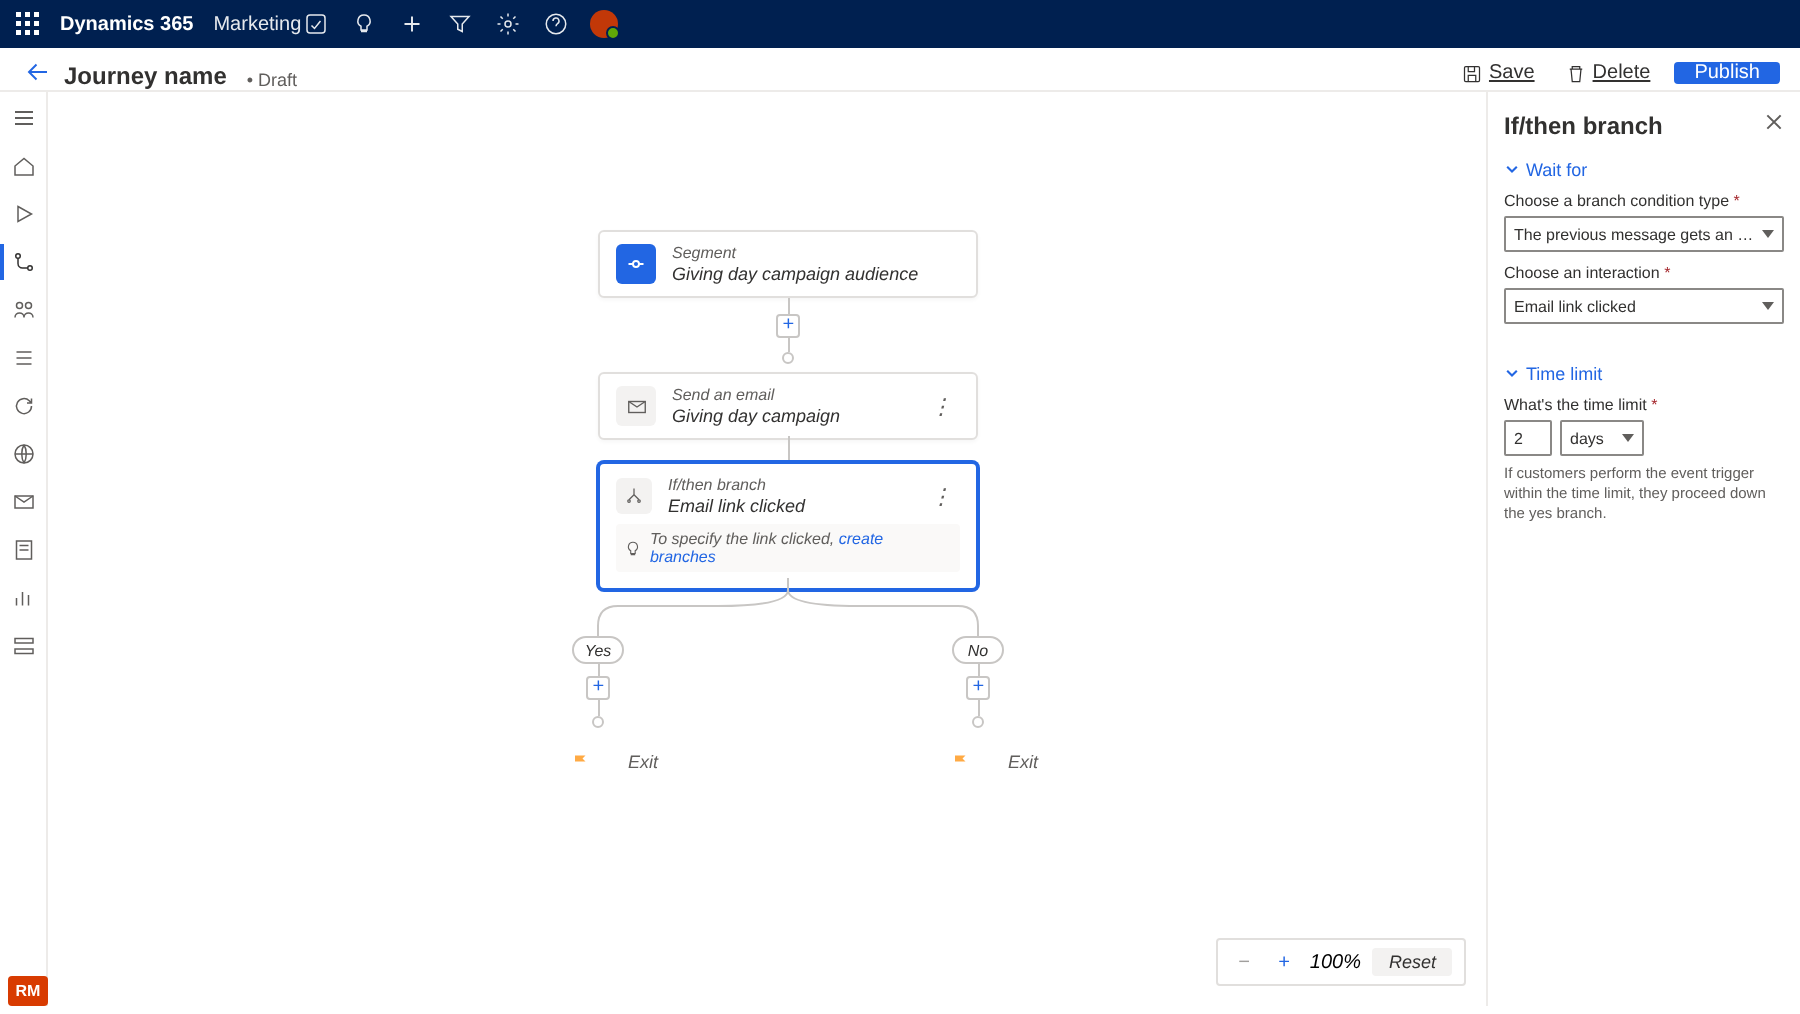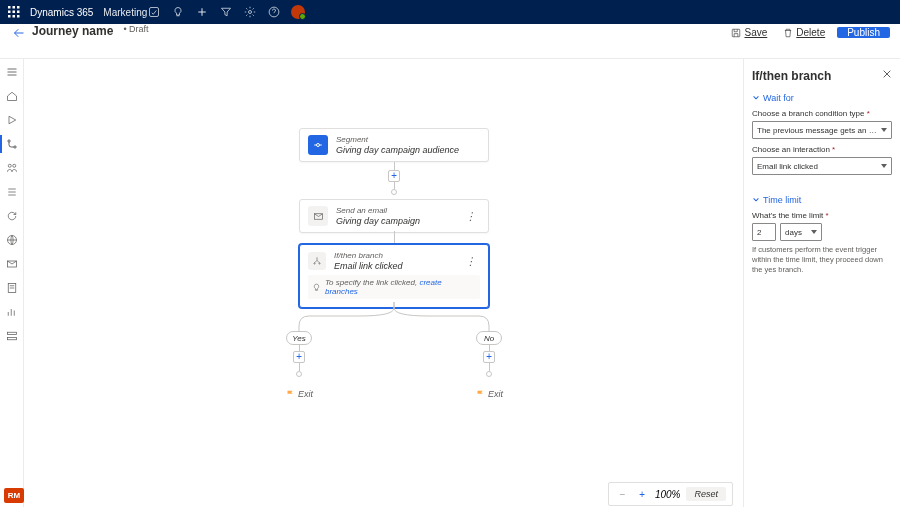--- a/index.html
+++ b/index.html
@@ -11,33 +11,33 @@
     --grey-text: #605e5c;
     --panel-bg: #fff;
   }
 
   
   .topbar {
     height: 24px; background: var(--navy); color: #fff; display: flex; align-items: center;
     font-size: 10px; padding: 0 6px;
   }
   .waffle { width: 16px; height: 16px; display: flex; align-items: center; justify-content: center; margin-right: 8px; cursor: pointer;}
-  .product { font-weight: 400; }
+  .product { font-weight: 700; }
   .module { margin-left: 10px; opacity: .9; }
   .searchwrap { margin-left: auto; margin-right: auto; width: 140px; position: relative; display:flex; align-items:center; background: rgba(255,255,255,0.15); height: 16px; border-radius:2px; padding:0 4px;}
   .searchwrap svg { width:10px; height:10px; fill:#fff; margin-right:4px; flex:none;}
   .searchwrap input { background: transparent; border: none; color: #fff; font-size: 9px; width: 100%; outline:none;}
   .searchwrap input::placeholder { color: #e0e0e0; }
   .top-icons { display: flex; align-items: center; gap: 10px; }
   .top-icons > div { width:14px; height:14px; display:flex; align-items:center; justify-content:center; cursor:pointer; opacity:.9;}
   .avatar { width:16px; height:16px; border-radius:50%; background:#d83b01; display:flex; align-items:center; justify-content:center; font-size:7px; font-weight:600; position:relative;}
   .avatar::after{content:''; position:absolute; bottom:-1px; right:-1px; width:5px; height:5px; background:#6bb700; border-radius:50%; border:1px solid var(--navy);}
 
   
-  .pageheader { height: 35px; border-bottom: 1px solid #edebe9; display:flex; align-items:flex-start; padding:0 10px; font-size:10px;}
+  .pageheader { height: 22px; border-bottom: 1px solid #edebe9; display:flex; align-items:flex-end; padding:0 10px; font-size:10px;}
   .pageheader .back { width:18px; height:18px; display:flex; align-items:center; justify-content:center; color:var(--blue); cursor:pointer; margin-right:4px;}
   .pageheader .title { font-weight:600; font-size:12px; color:#323130; }
   .pageheader .badge { margin-left:10px; color:var(--grey-text); font-size:9px;}
   .pageheader .actions { margin-left:auto; display:flex; align-items:center; gap:8px;}
   .hdr-action { display:flex; align-items:center; gap:3px; cursor:pointer; color:#323130; padding:3px 4px;text-decoration:underline;}
   .hdr-action svg{width:10px;height:10px;}
   .publish-btn { background: var(--blue); color:#fff; padding: 0 10px; border-radius:2px; cursor:pointer; font-size:10px;}
 
   
   .layout { display:flex; height: calc(507px - 24px - 26px); }
@@ -64,21 +64,21 @@
   .node3 { left:275px; top:185px; width:190px; flex-direction:column; align-items:stretch; gap:4px; padding:6px 8px 8px 8px;}
   .node3-row{ display:flex; align-items:center; gap:8px;}
   .node3 .node-icon{ background:#f3f2f1; color:#605e5c; width:18px;height:18px;}
   .hint { display:flex; align-items:center; gap:4px; font-size:8px; color:#605e5c; padding:3px 4px; background:#faf9f8; border-radius:2px;}
   .hint a{ color:var(--blue); cursor:pointer;}
 
   .plus { position:absolute; width:12px; height:12px; border:1px solid #c8c6c4; border-radius:2px; background:#fff; color:var(--blue); font-size:10px; line-height:10px; text-align:center; cursor:pointer;}
   .vline { position:absolute; width:1px; background:#c8c6c4;}
   .dot { position:absolute; width:6px; height:6px; border:1px solid #c8c6c4; border-radius:50%; background:#fff;}
   .pill { position:absolute; width:26px; height:14px; border:1px solid #c8c6c4; border-radius:7px; background:#fff; font-size:8px; display:flex; align-items:center; justify-content:center; color:#323130;}
-  .flag { position:absolute; font-size:9px; color:#605e5c; display:flex; align-items:center; gap:3px;}
+  .flag { position:absolute; font-size:9px; color:#605e5c; display:flex; align-items:center; gap:19px;}
 
   svg.connector { position:absolute; overflow:visible; }
 
   
   .zoomctl { position:absolute; right:10px; bottom:10px; display:flex; align-items:center; gap:6px; background:#fff; border:1px solid #e1dfdd; border-radius:2px; padding:4px 6px; font-size:10px;}
   .zoomctl .zbtn { width:14px; height:14px; display:flex; align-items:center; justify-content:center; color:var(--blue); cursor:pointer;}
   .zoomctl .zbtn.dim{ color:#a19f9d; }
   .zoomctl .reset { background:#f3f2f1; padding:2px 8px; border-radius:2px; color:#323130; cursor:pointer; font-size:9px;}
 
   

